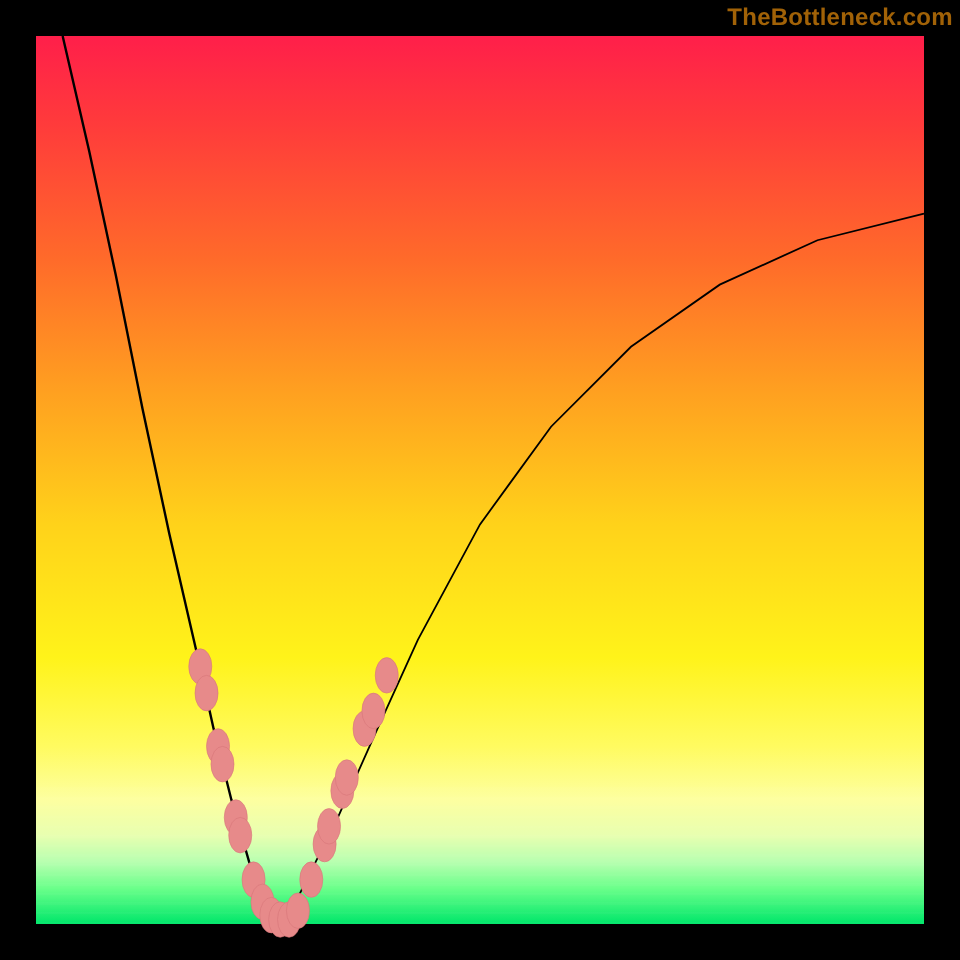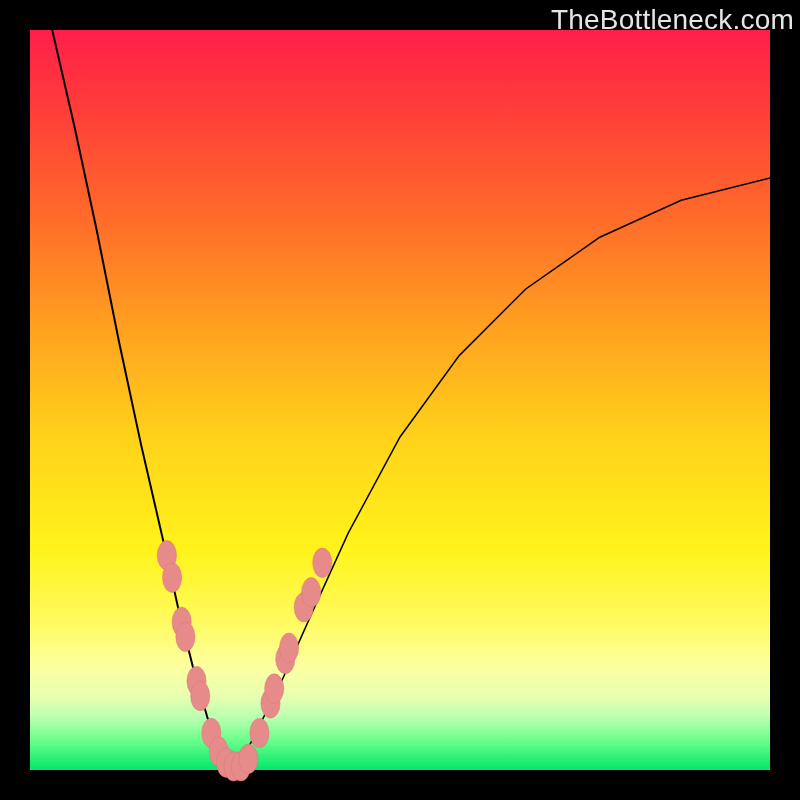--- a/index.html
+++ b/index.html
@@ -43,24 +43,24 @@
         rgba(255,255,255,0.05) 6px,
         rgba(255,255,255,0.05) 8px
       );
     opacity: 0.5;
   }
 
   .watermark {
     position: absolute;
     top: 4px;
     right: 6px;
-    color: #e5e5e5;
-    font-size: 28px;
+    color: #a16207;
+    font-size: 20px;
     letter-spacing: 0.2px;
-    font-weight: 400;
+    font-weight: 700;
   }
 
   svg.overlay {
     position: absolute;
     left: 30px;
     top: 30px;
     width: 740px;
     height: 740px;
     overflow: visible;
   }

